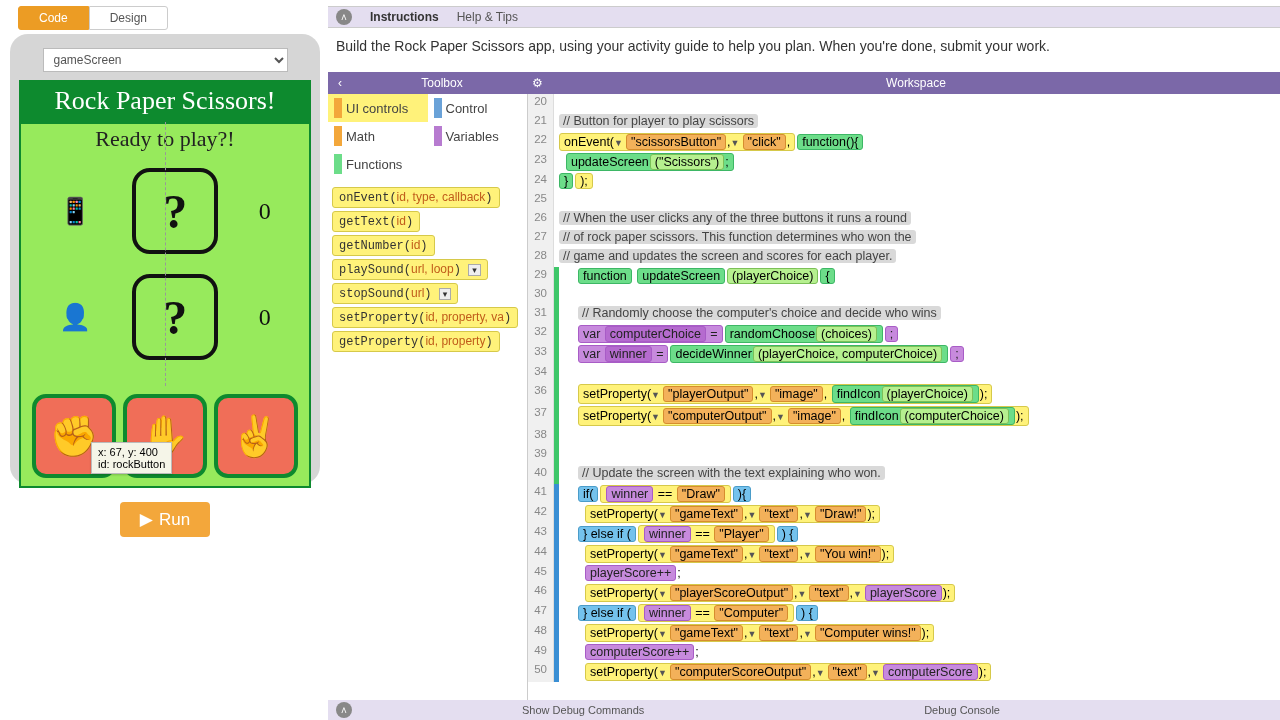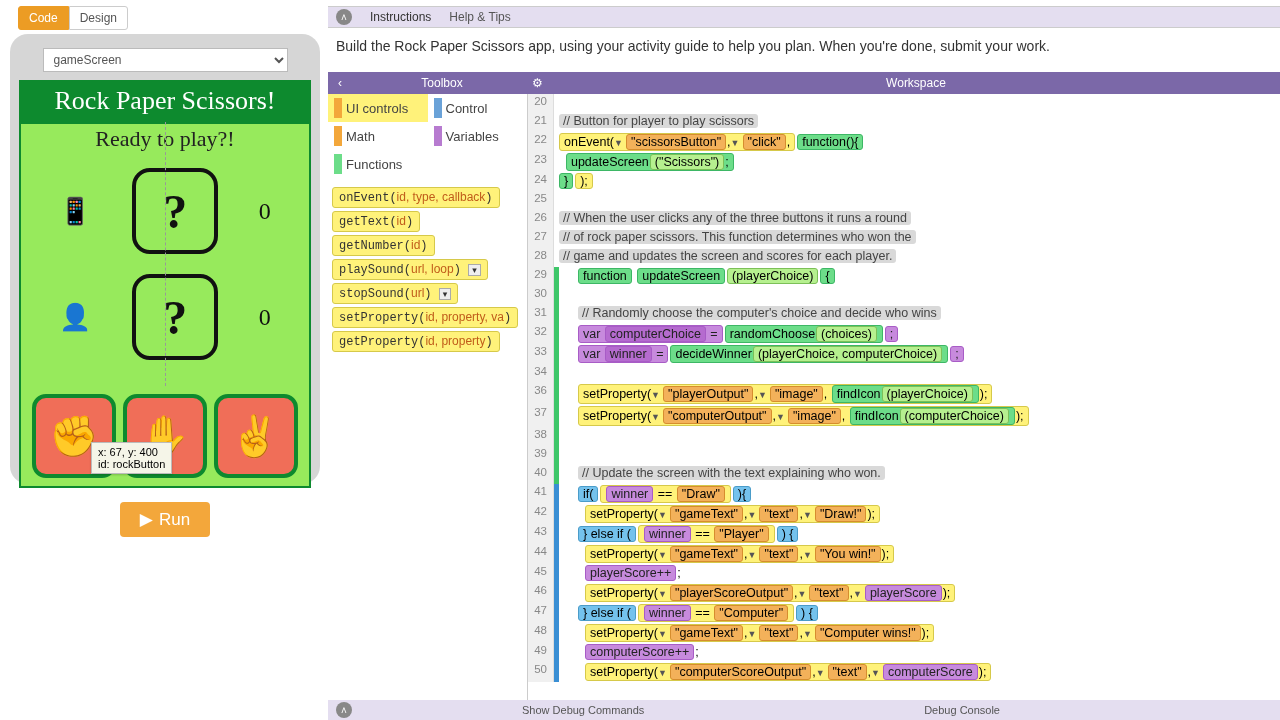--- a/index.html
+++ b/index.html
@@ -1,20 +1,20 @@
 <!DOCTYPE html>
 <html><head>
 <meta charset="utf-8">
 <style>
 * { margin: 0; padding: 0; box-sizing: border-box; font-family: "Helvetica Neue", Arial, sans-serif; }
 body { background: #fff; width: 1280px; height: 720px; overflow: hidden; position: relative; }
 
 
 .top-tabs { position: absolute; top: 6px; left: 18px; display: flex; }
-.top-tabs .tab { font-size: 12px; padding: 4px 10px; border: 1px solid #ccc; cursor: pointer; }
+.top-tabs .tab { font-size: 12px; padding: 4px 20px; border: 1px solid #ccc; cursor: pointer; }
 .top-tabs .tab.active { background: #ec9c24; color: #fff; border-color: #ec9c24; border-radius: 3px 0 0 3px; }
 .top-tabs .tab.inactive { background: #fff; color: #555; border-radius: 0 3px 3px 0; }
 
 
 .left-panel {
   position: absolute; left: 10px; top: 34px; width: 310px; height: 450px;
   background: #d6d6d6; border-radius: 18px; padding: 10px 6px;
 }
 .screen-select {
   width: 245px; margin: 4px auto 8px; display: block;
@@ -149,21 +149,21 @@
     </div>
   </div>
   <div class="run-btn">
     <span>▶</span>
     <span>Run</span>
   </div>
 </div>
 
 <div class="right-top">
   <span class="chev-circle">˄</span>
-  <span style="font-weight:400;color:#333;">Instructions</span>
+  <span style="font-weight:700;color:#333;">Instructions</span>
   <span>Help &amp; Tips</span>
 </div>
 <div class="instructions">Build the Rock Paper Scissors app, using your activity guide to help you plan. When you're done, submit your work.</div>
 
 <div class="purple-bar">
   <div class="pb-back">‹</div>
   <div class="pb-toolbox">Toolbox</div>
   <div class="pb-gear">⚙</div>
   <div class="pb-ws">Workspace</div>
 </div>

